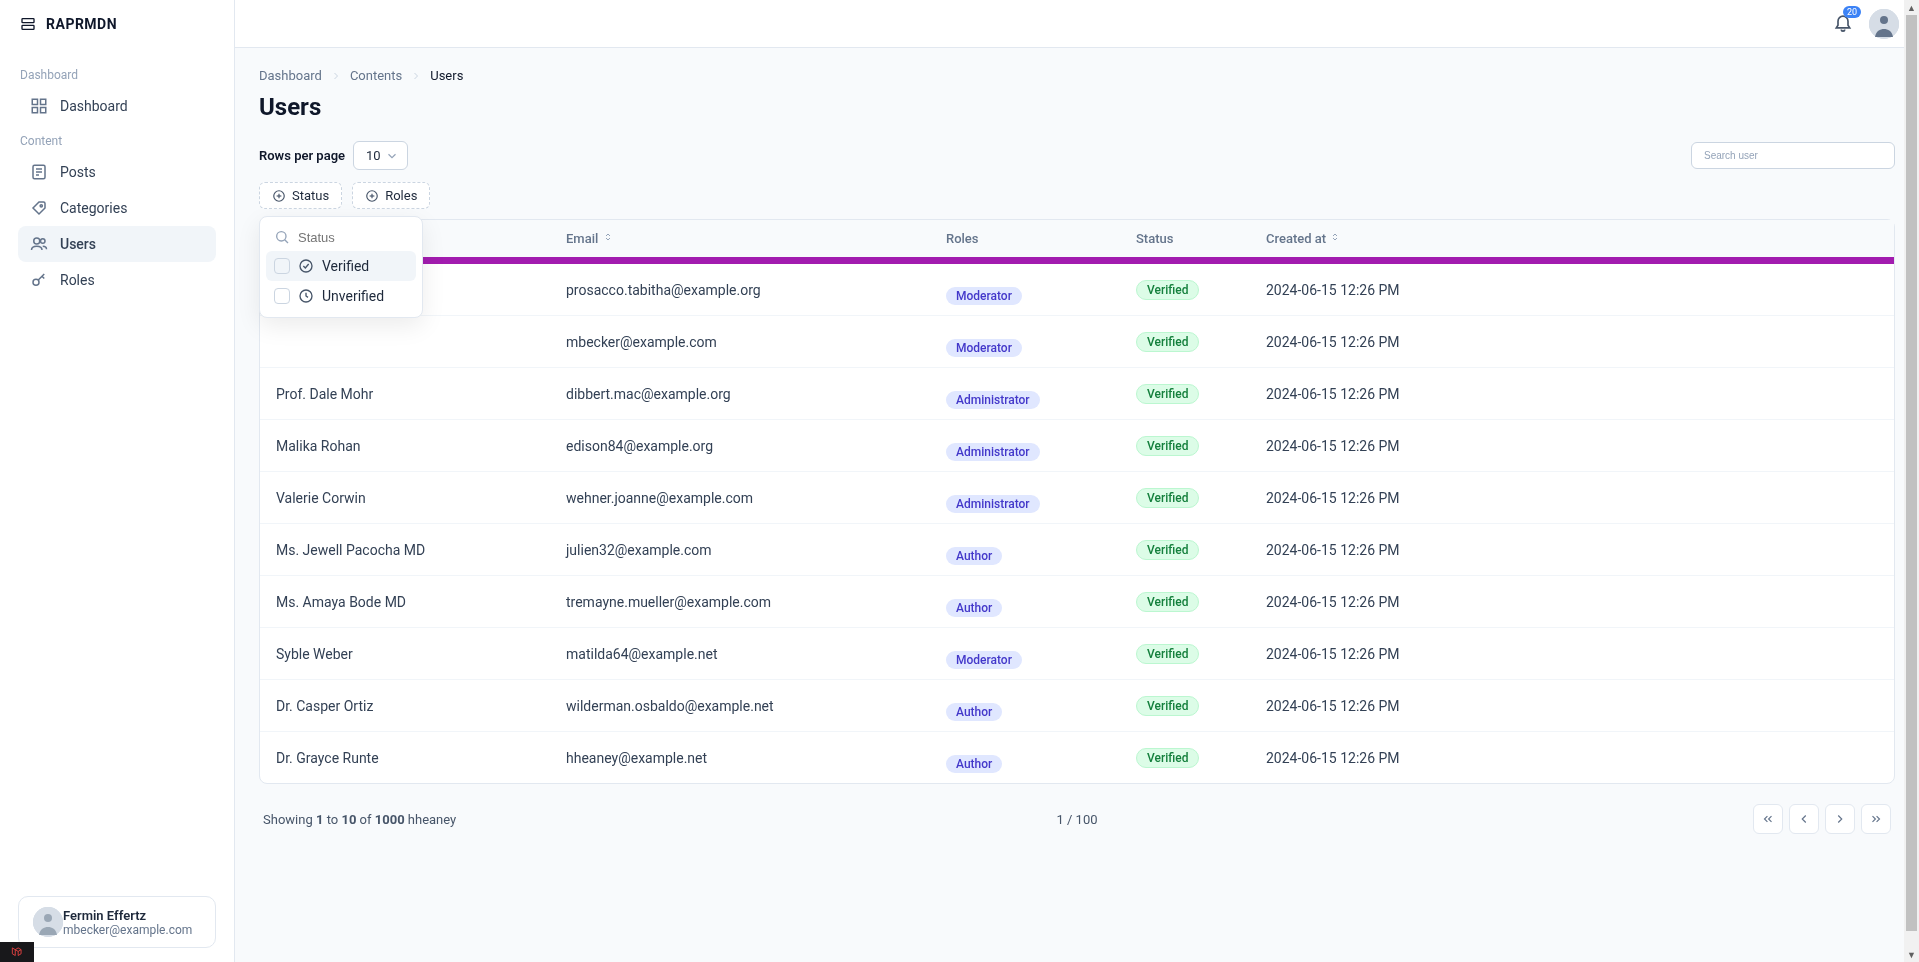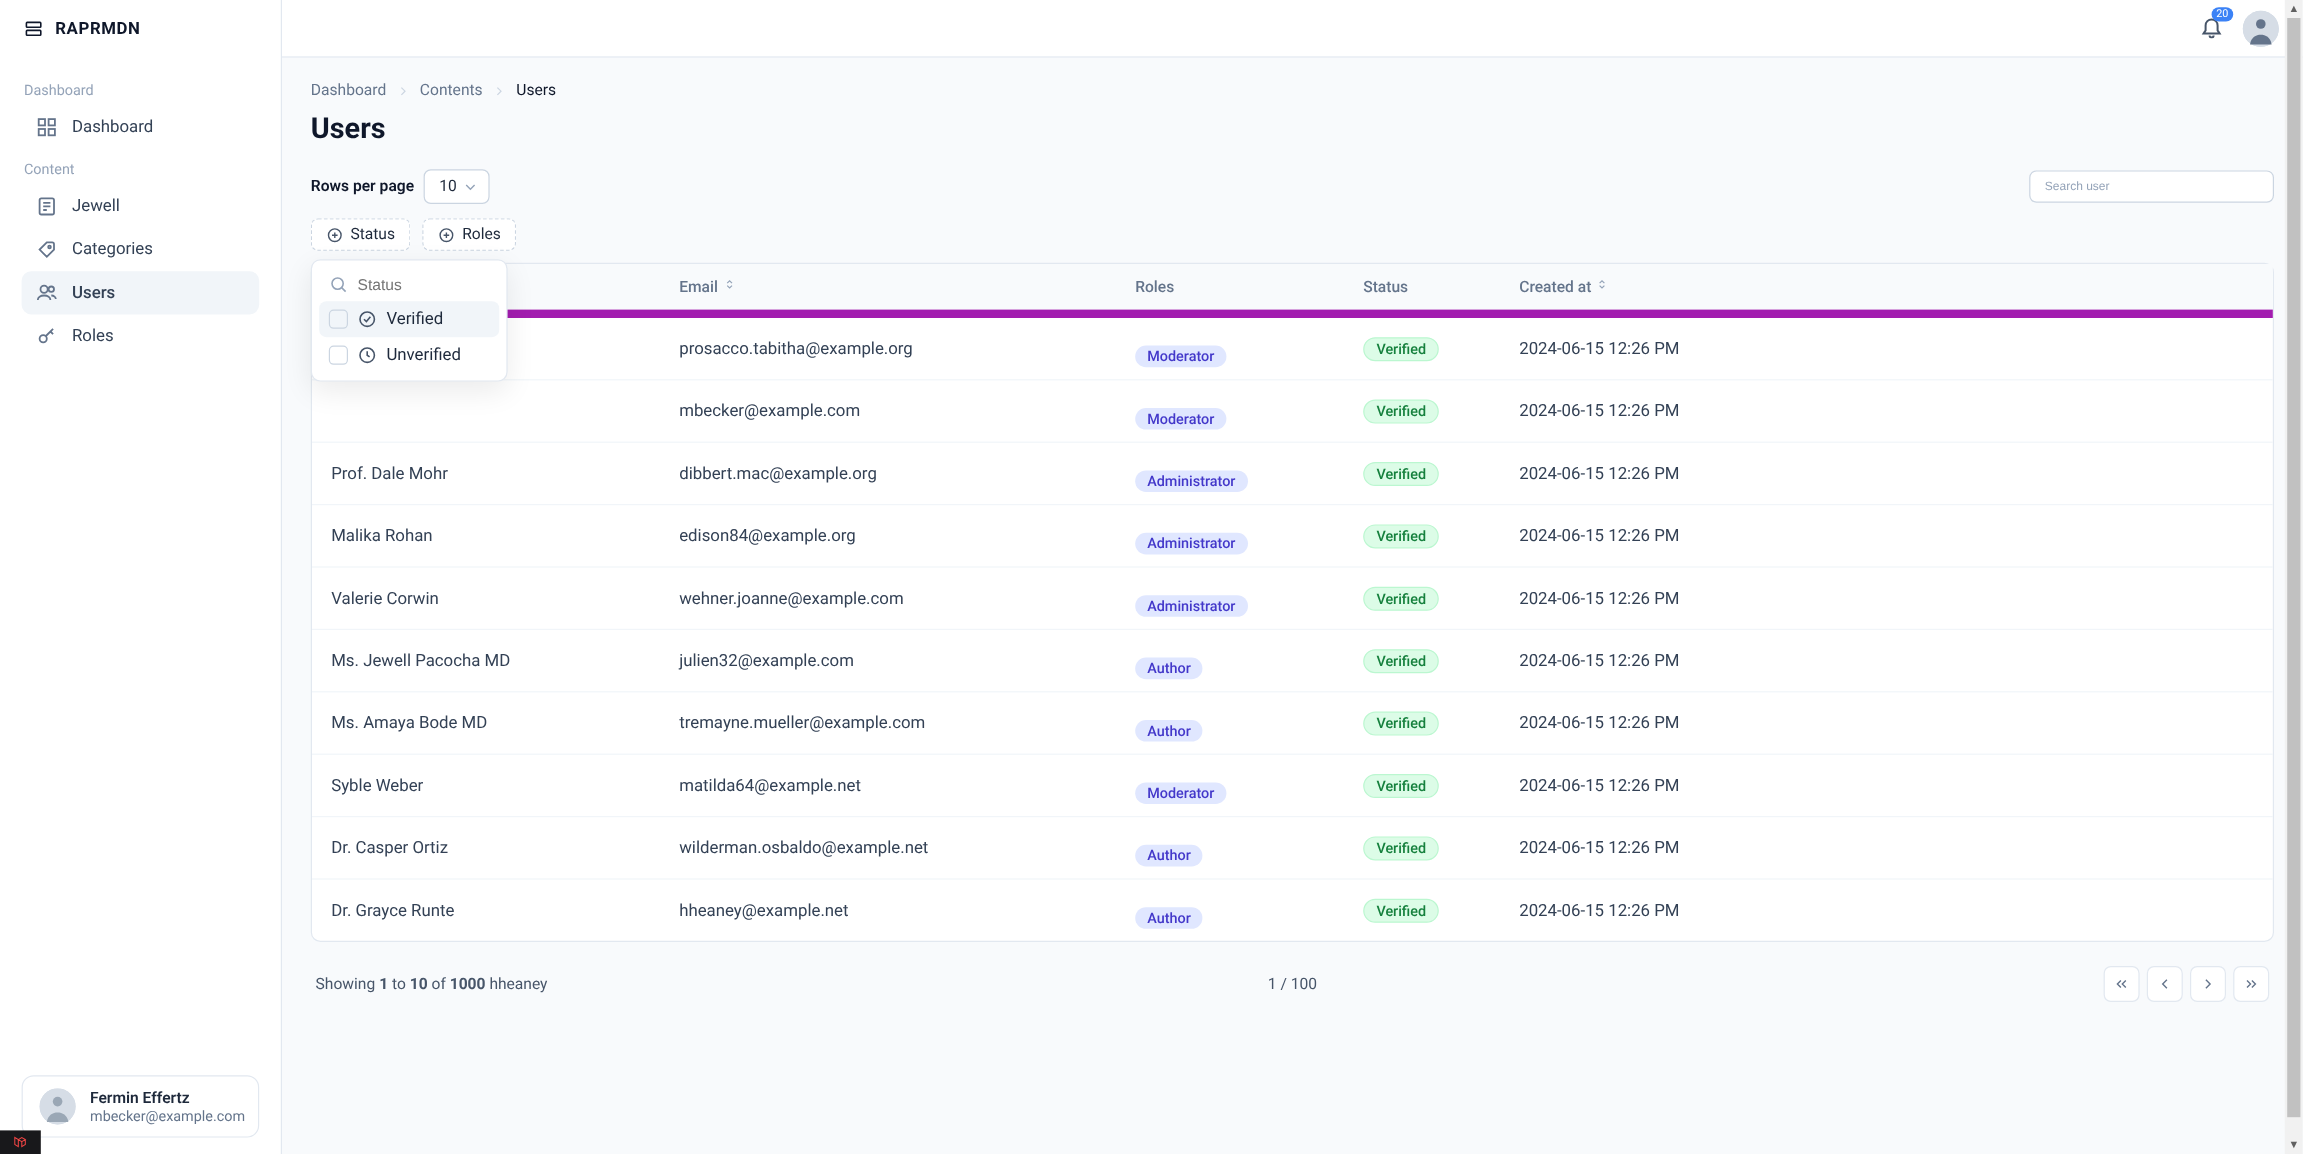--- a/index.html
+++ b/index.html
@@ -7,21 +7,21 @@
 .layout { display:flex; height:962px; }
 .sidebar { width:235px; background:#fff; border-right:1px solid #e2e8f0; display:flex; flex-direction:column; padding:0; }
 .brand { display:flex; align-items:center; gap:10px; padding:14px 20px; border-bottom:none; height:48px;}
 .brand-icon { width:16px; height:16px; }
 .brand-label { font-weight:700; font-size:14px; letter-spacing:0.5px; color:#0f172a;}
 .nav { flex:1; padding:10px 18px; overflow:auto; }
 .nav-section-label { font-size:12px; color:#94a3b8; padding:10px 2px 6px; }
 .nav-item { display:flex; align-items:center; gap:12px; padding:9px 12px; border-radius:8px; color:#334155; cursor:pointer; font-size:14px;}
 .nav-item.active { background:#f1f5f9; font-weight:500;}
 .nav-icon { width:18px; height:18px; color:#64748b; }
-.user-card { margin:14px 18px; border:1px solid #e2e8f0; border-radius:10px; padding:10px 14px; display:flex; align-items:center; gap:12px;}
+.user-card { margin:14px 18px; border:1px solid #e2e8f0; border-radius:10px; padding:10px 14px; display:flex; align-items:center; gap:0;}
 .avatar-sm { width:30px; height:30px; border-radius:50%; background:#cbd5e1; display:flex; align-items:center; justify-content:center;}
 .main { flex:1; display:flex; flex-direction:column; background:#f8fafc;}
 .topbar { height:48px; border-bottom:1px solid #e2e8f0; display:flex; justify-content:flex-end; align-items:center; padding:0 20px; gap:16px; background:#fff;}
 .bell-wrap { position:relative; cursor:pointer;}
 .bell-badge { position:absolute; top:-6px; right:-8px; background:#3b82f6; color:#fff; font-size:9px; font-weight:400; padding:1px 4px; border-radius:6px;}
 .avatar-lg { width:30px; height:30px; border-radius:50%; background:#cbd5e1;}
 .content { padding:20px 24px; flex:1; overflow:auto;}
 .crumbs { display:flex; align-items:center; gap:8px; font-size:13px; color:#64748b; margin-bottom:10px;}
 .crumbs .sep { color:#cbd5e1; }
 .page-title { font-size:24px; font-weight:700; color:#0f172a; margin-bottom:20px;}
@@ -100,21 +100,21 @@
       <div class="nav-section-label">Content</div>
       <div class="nav-item">
         <span class="icon nav-icon">
             <svg width="18" height="18" viewBox="0 0 24 24" fill="none" stroke="currentColor" stroke-width="2">
               <rect x="4" y="3" width="16" height="18" rx="2"></rect>
               <line x1="8" y1="8" x2="16" y2="8"></line>
               <line x1="8" y1="12" x2="16" y2="12"></line>
               <line x1="8" y1="16" x2="12" y2="16"></line>
             </svg>
           </span>
-        <span>Jewell</span>
+        <span>Posts</span>
       </div>
       <div class="nav-item">
         <span class="icon nav-icon">
             <svg width="18" height="18" viewBox="0 0 24 24" fill="none" stroke="currentColor" stroke-width="2">
               <path d="M20 12l-8 8-8-8 8-8h6a2 2 0 0 1 2 2v6z"></path>
               <circle cx="15" cy="9" r="1.5"></circle>
             </svg>
           </span>
         <span>Categories</span>
       </div>

